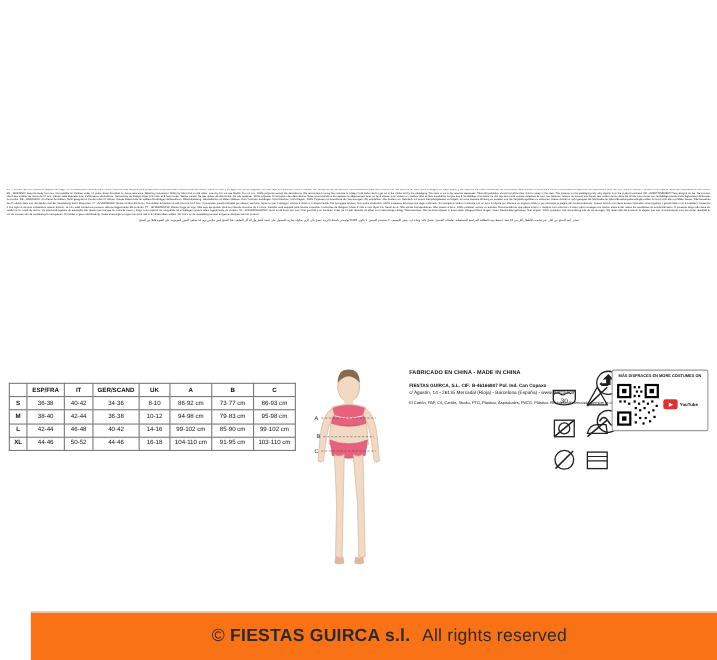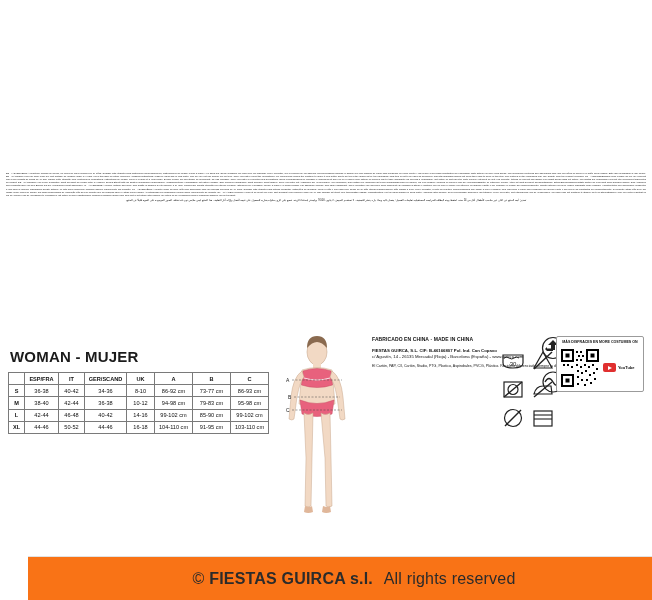--- a/index.html
+++ b/index.html
@@ -245,25 +245,20 @@
 <div id="page">
 
   <div class="legal-block">
     <div class="legal-text">ES - ¡ADVERTENCIA! Mantener alejado del fuego, no conviene para menores de 14 años. Guardar esta etiqueta para posteriores comprobaciones, Instrucciones de lavado: Lavar a mano y en agua fría. Secar colgando. No usar lejía. No planchar. 100% Poliéster, con excepción de los adornos. Recomendamos plancha el disfraz con una plancha de vapor para conseguir un mejor efecto y dar realce a las cosas resultantes del embolsado. Este artículo no sirve para dormir. Los accesorios eléctricos son adecuados para uso con niños no deben ir al baño como pijama. Este lazo demasiado al uso ocurre. EN - WARNING! Keep far away from fire. Not suitable for children under 14 years. Keep this label for future reference. Washing instructions: Wash by hand and in cold water. Line dry. Do not use bleach. Do not iron. 100% polyester except the decorations. We recommend ironing the costume to make it look better and to get rid of the marks left by the packaging. This item is not to be used as sleepwear. Parental guardians should not allow their child to sleep in this item. The pictures on the packaging may vary slightly from the product enclosed. FR - AVERTISSEMENT! Tenir éloigné du feu. Ne convient pas à des enfants de moins de 14 ans. Garder cette étiquette pour d'ultérieures vérifications. Instructions de lavage: Laver à la main et à l'eau froide. Sécher pendu. Ne pas utiliser de décolorant. Ne pas repasser. 100% polyester à l'exception des décorations. Nous recommandons de repasser le déguisement avec un fer à vapeur pour obtenir un meilleur effet et faire disparaître les plis dus à l'emballage. Cet article ne doit pas être porté comme vêtement de nuit. Les parents / tuteurs ne doivent pas laisser leur enfant dormir dans cet article. Les photos sur l'emballage peuvent être légèrement différentes du produit. DE - WARNUNG! Von Feuer fernhalten. Nicht geeignet für Kinder unter 14 Jahren. Dieses Etikett bitte für spätere Rückfragen aufbewahren. Waschanleitung: Handwäsche mit kaltem Wasser. Zum Trocknen aufhängen. Nicht bleichen. Nicht bügeln. 100% Polyester mit Ausnahme der Verzierungen. Wir empfehlen, das Kostüm vor Gebrauch mit einem Dampfbügeleisen zu bügeln, um eine bessere Wirkung zu erzielen und die Verpackungsfalten zu entfernen. Dieser Artikel ist nicht geeignet als Nachtwäsche. Eltern/Erziehungsberechtigte sollten ihr Kind nicht darin schlafen lassen. Das Aussehen des Produkts kann von den Bildern auf der Verpackung leicht abweichen. IT - AVVERTENZA! Tenere lontano dal fuoco. Non adatto ai bambini di età inferiore a 14 anni. Conservare questa etichetta per ulteriori verifiche. Istruzioni per il lavaggio: Lavare a mano e in acqua fredda. Far asciugare appeso. Non usare sbiancanti. 100% poliestere ad eccezione degli ornamenti. Si consiglia di stirare il costume con un ferro a vapore per ottenere un migliore effetto e per eliminare le pieghe del confezionamento. Questo articolo non deve essere indossato come pigiama. I genitori/tutori non dovrebbero consentire a loro figlio di dormire indossando questo articolo. Le foto sulla confezione possono differire leggermente dal prodotto. PT - ADVERTÊNCIA! Manter longe do fogo. Não seja apropriado para as crianças menores de 14 anos. Guardar esta etiqueta para futuras consultas. Instruções de lavagem: Lavar à mão e com água fria. Secar ao ar. Não utilizar branqueadores. Não passar a ferro. 100% poliéster, exceto os enfeites. Recomendamos que passe a ferro o disfarce com uma ferro a vapor para conseguir um melhor efeito e dar relevo às resultantes do empacotamento. O presente artigo não deve ser usado como roupa de dormir. Os pais/encarregados de educação não devem permitir que as crianças usem o artigo como pijama. As fotografias na embalagem podem diferir ligeiramente do produto. NL - WAARSCHUWING! Houd uit de buurt van vuur. Niet geschikt voor kinderen onder de 14 jaar. Bewaar dit etiket voor toekomstige naslag. Wasinstructies: Met de hand wassen in koud water. Hangend laten drogen. Geen bleekmiddel gebruiken. Niet strijken. 100% polyester, met uitzondering van de versieringen. Wij raden aan het kostuum te strijken met een stoomstrijkijzer voor een beter resultaat en om de vouwen van de verpakking te verwijderen. Dit artikel is geen nachtkleding. Ouders/verzorgers mogen hun kind niet in dit artikel laten slapen. De foto's op de verpakking kunnen enigszins afwijken van het product.</div>
     <div class="legal-rtl">تحذير: أبعد المنتج عن النار، غير مناسب للأطفال أقل من 14 سنة. احتفظ بهذه البطاقة للمراجعة المستقبلية. تعليمات الغسيل: يغسل باليد وبماء بارد. ينشر للتجفيف. لا تستخدم المبيض. لا يكوى. 100% بوليستر باستثناء الزينة. ننصح بكي الزي بمكواة بخارية للحصول على نتيجة أفضل وإزالة آثار التغليف. هذا المنتج ليس ملابس نوم. قد تختلف الصور الموجودة على العبوة قليلاً عن المنتج.</div>
   </div>
 
   <div class="panel">
 
     <div class="left-col">
-      <div class="woman-title">
-        <span>WOMAN</span>
-        <span>-</span>
-        <span>MUJER</span>
-      </div>
 
       <table class="size-table">
         <thead>
           <tr>
             <th class="sz"></th>
             <th class="c-esp">ESP/FRA</th>
             <th class="c-it">IT</th>
             <th class="c-ger">GER/SCAND</th>
             <th class="c-uk">UK</th>
             <th class="c-a">A</th>

